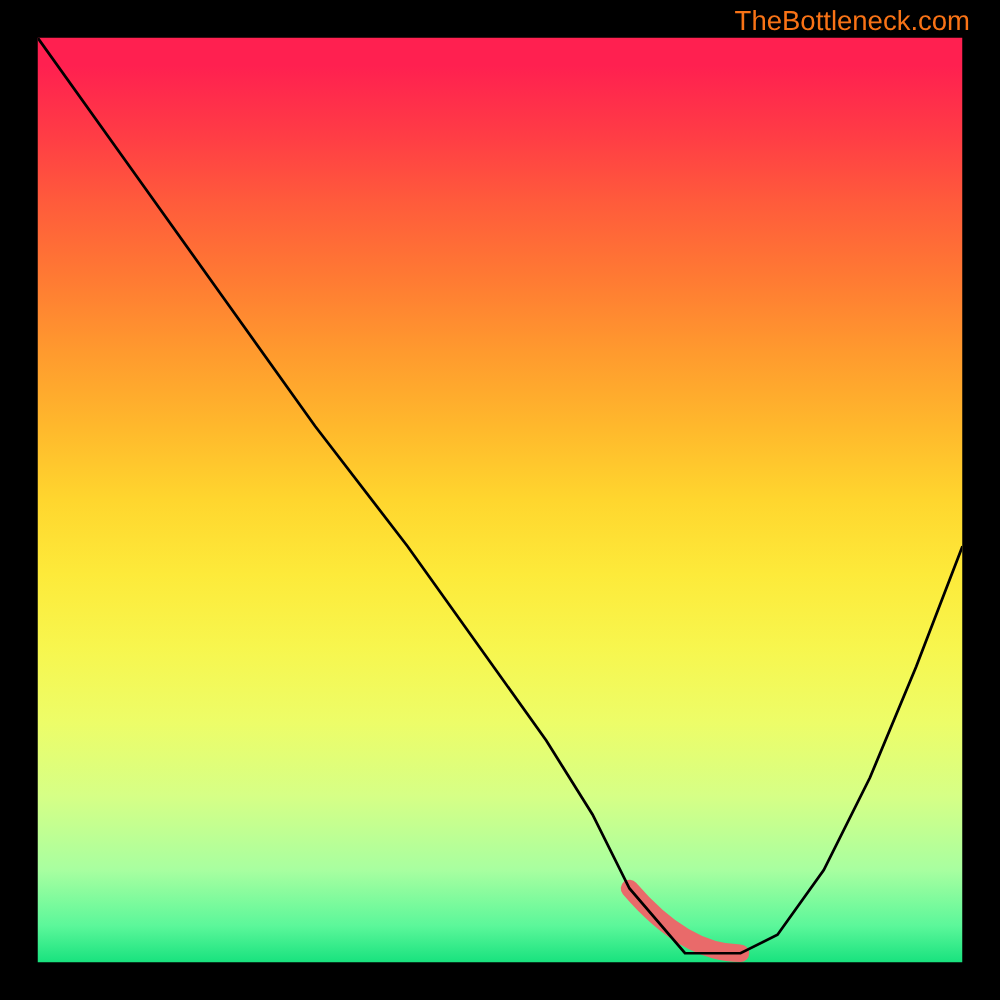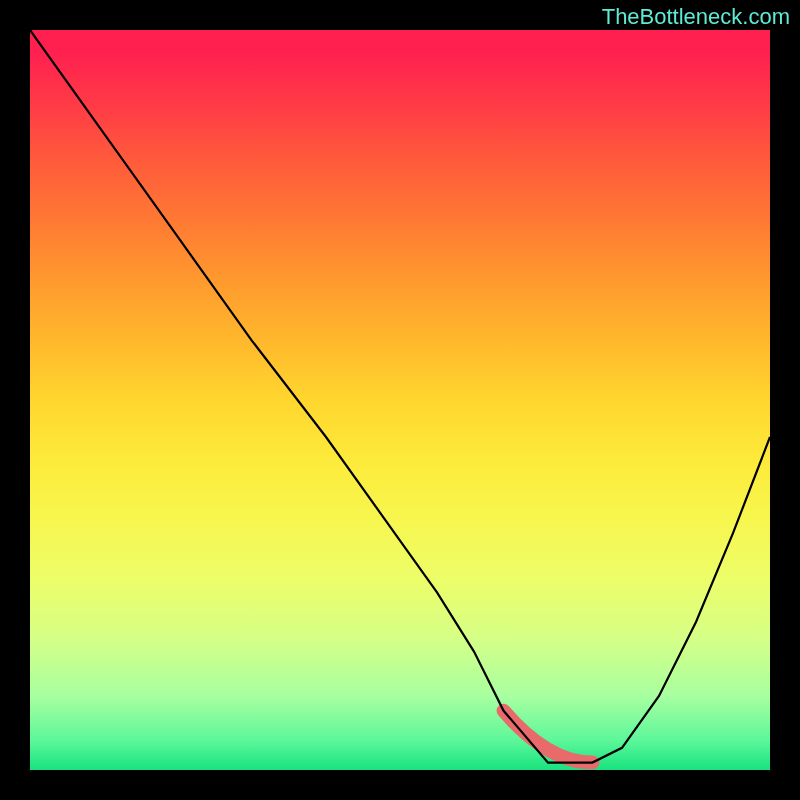--- a/index.html
+++ b/index.html
@@ -6,22 +6,22 @@
   body {
     width: 800px;
     height: 800px;
     background: #000;
     position: relative;
     font-family: Arial, sans-serif;
   }
   .watermark {
     position: absolute;
     top: 4px;
-    right: 10px;
-    color: #5eead4;
+    right: 24px;
+    color: #f97316;
     font-size: 22px;
     font-weight: normal;
     z-index: 10;
   }
   .plot-area {
     position: absolute;
     left: 30px;
     top: 30px;
     width: 740px;
     height: 740px;

